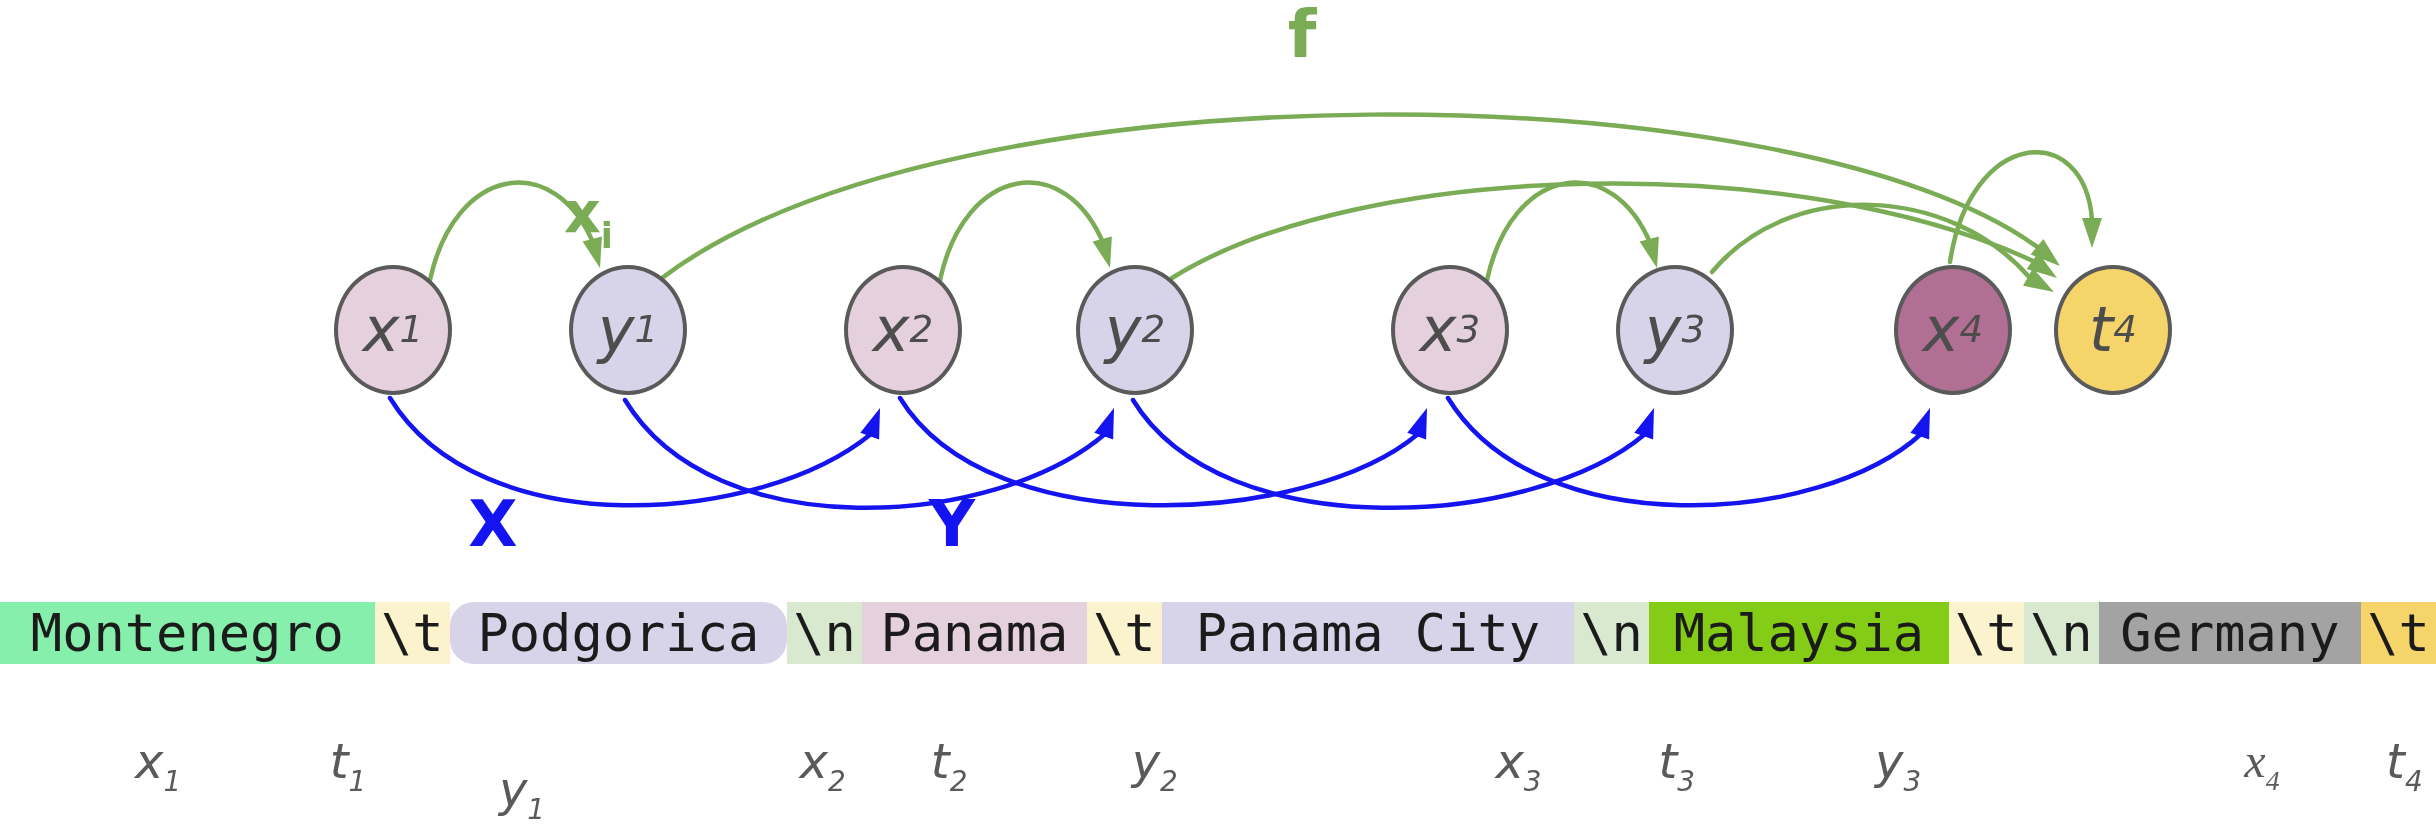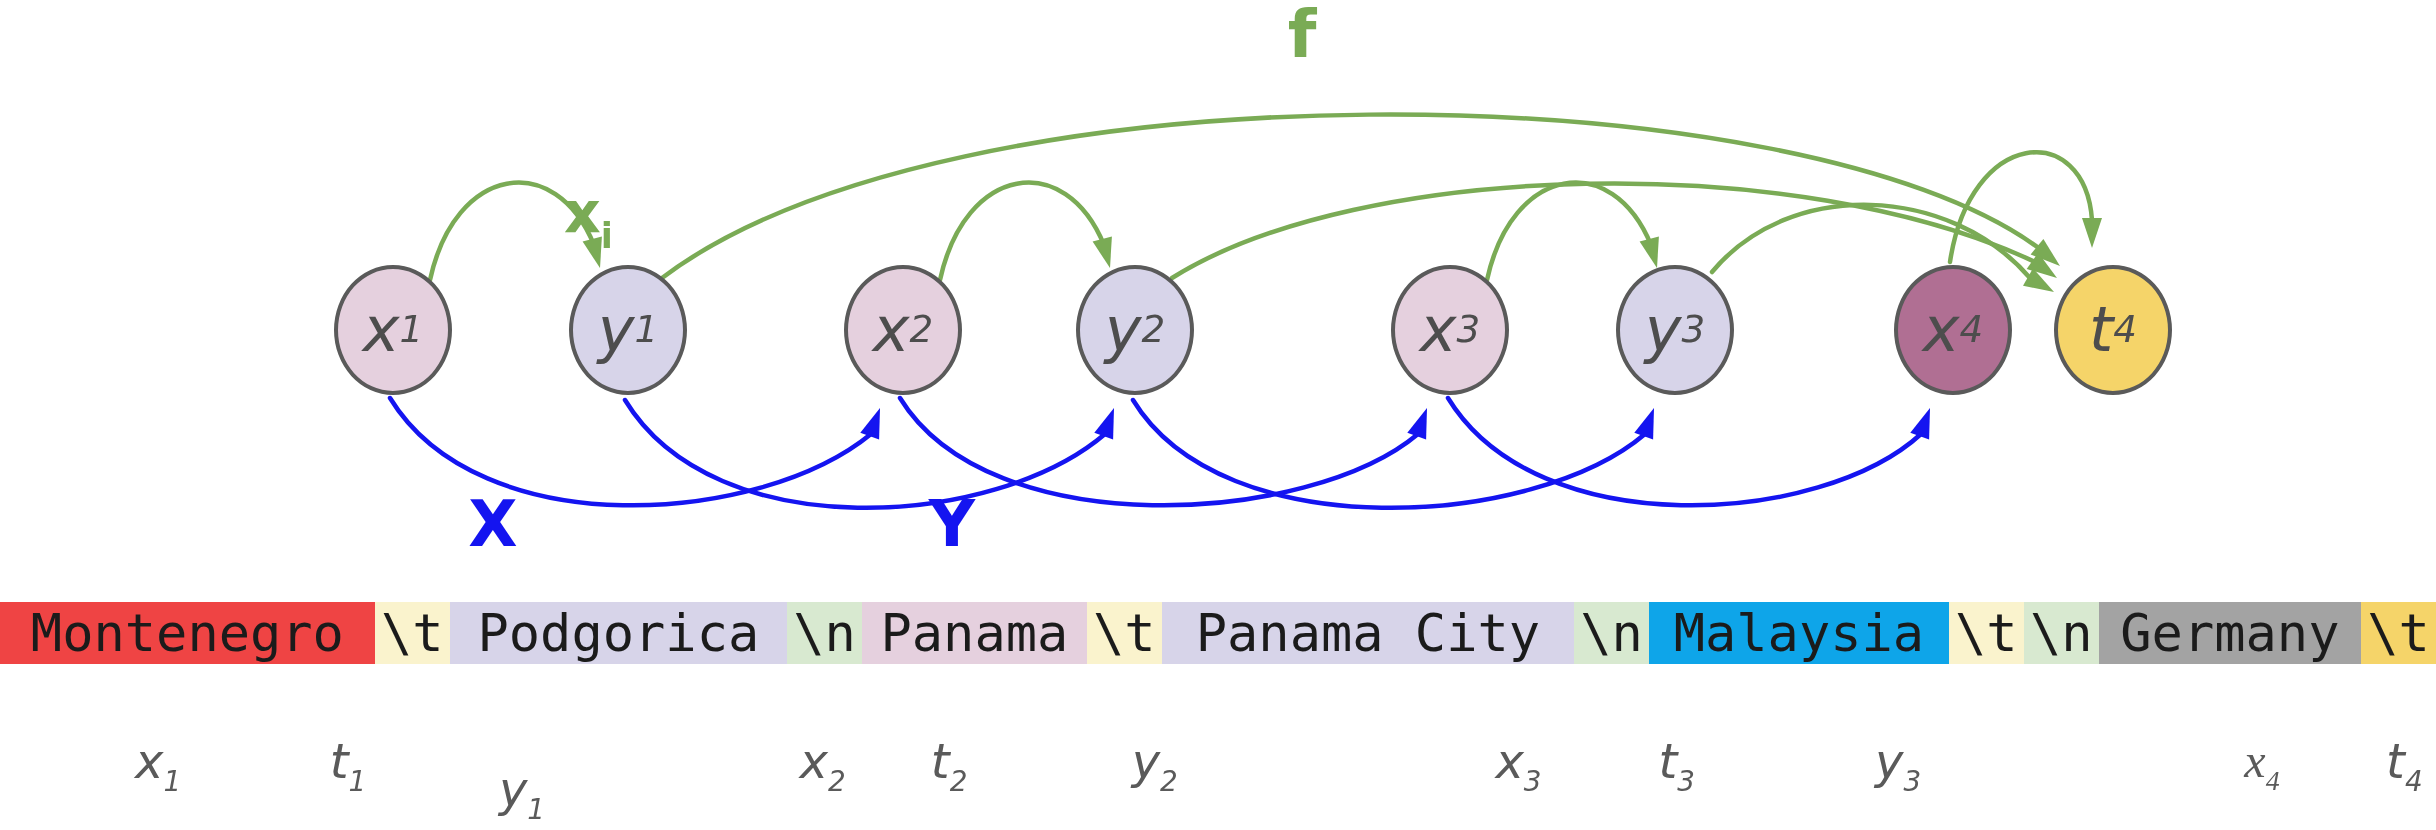--- a/index.html
+++ b/index.html
@@ -111,29 +111,29 @@
         <span>x</span>
         <span class="sub">4</span>
       </div>
       <div class="node" style="left: 2054px; top: 265px; background: rgb(245, 212, 105);">
         <span>t</span>
         <span class="sub">4</span>
       </div>
     </div>
 
   <div class="token-row" id="tokenRow">
-      <span style="flex-grow: 10; background: #ef4444;">Montenegro</span>
+      <span style="flex-grow: 10; background: #86efac;">Montenegro</span>
       <span style="flex-grow: 2; background: rgb(250, 243, 205);">\t</span>
-      <span style="flex-grow: 9; background: rgb(215, 212, 233);">Podgorica</span>
+      <span style="flex-grow: 9; background: rgb(215, 212, 233); border-radius: 24px;">Podgorica</span>
       <span style="flex-grow: 2; background: rgb(216, 233, 208);">\n</span>
       <span style="flex-grow: 6; background: rgb(229, 208, 222);">Panama</span>
       <span style="flex-grow: 2; background: rgb(250, 243, 205);">\t</span>
       <span style="flex-grow: 11; background: rgb(215, 212, 233);">Panama City</span>
       <span style="flex-grow: 2; background: rgb(216, 233, 208);">\n</span>
-      <span style="flex-grow: 8; background: #0ea5e9;">Malaysia</span>
+      <span style="flex-grow: 8; background: #84cc16;">Malaysia</span>
       <span style="flex-grow: 2; background: rgb(250, 243, 205);">\t</span>
       <span style="flex-grow: 2; background: rgb(216, 233, 208);">\n</span>
       <span style="flex-grow: 7; background: #a3a3a3;">Germany</span>
       <span style="flex-grow: 2; background: rgb(245, 212, 105);">\t</span>
     </div>
 
   <div class="labels-row" id="labelsRow">
       <div class="cell" style="flex-grow: 10;">
         <div class="seq-label"><span>x</span><span class="sub">1</span></div>
       </div>

